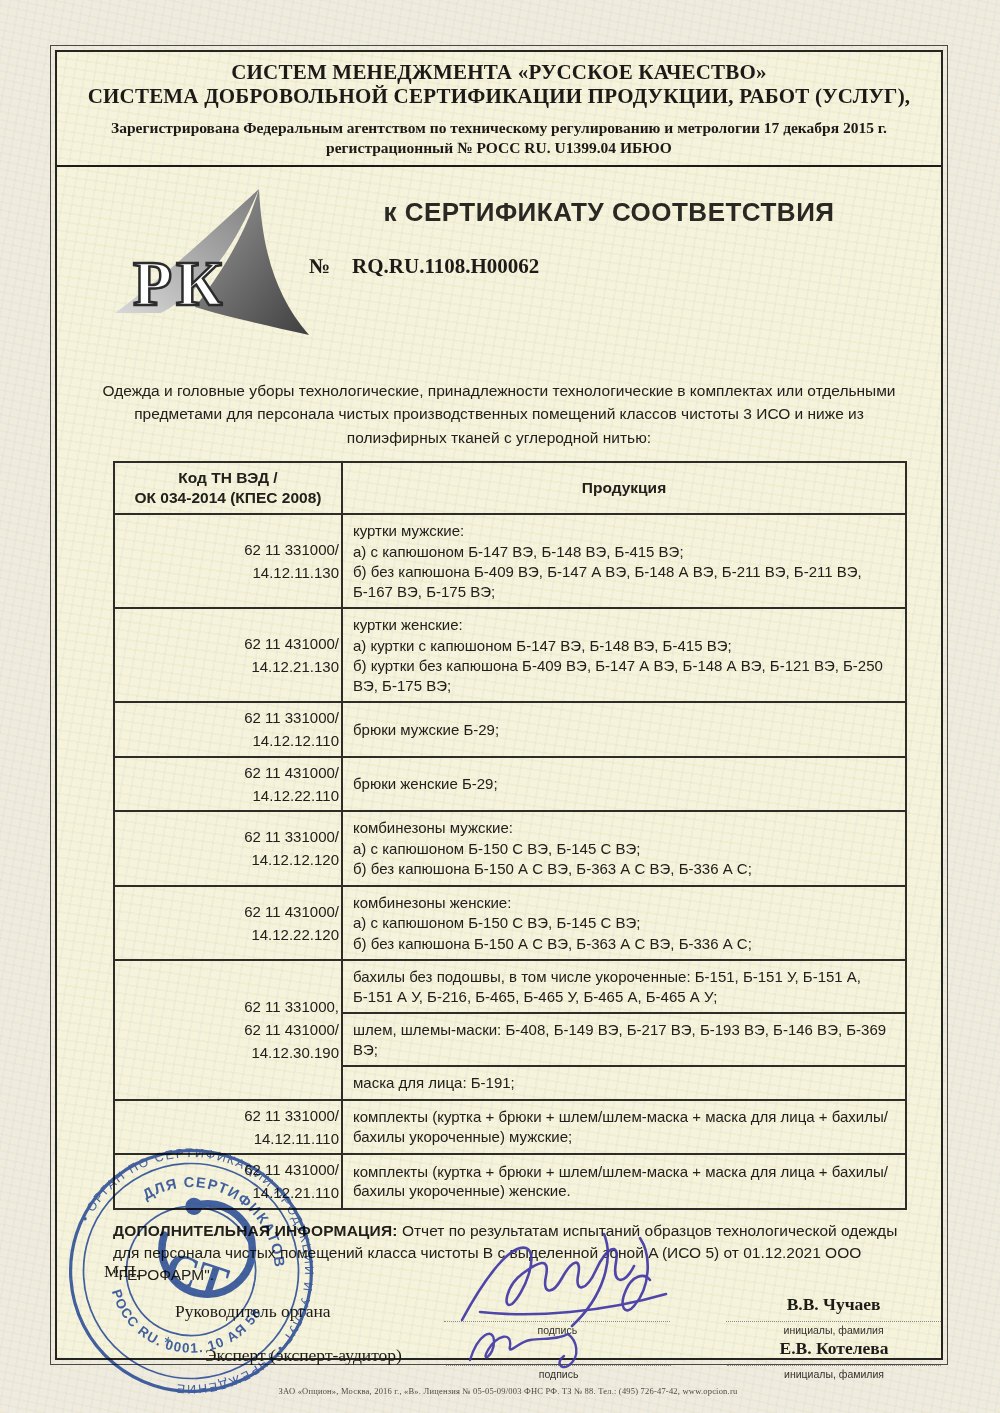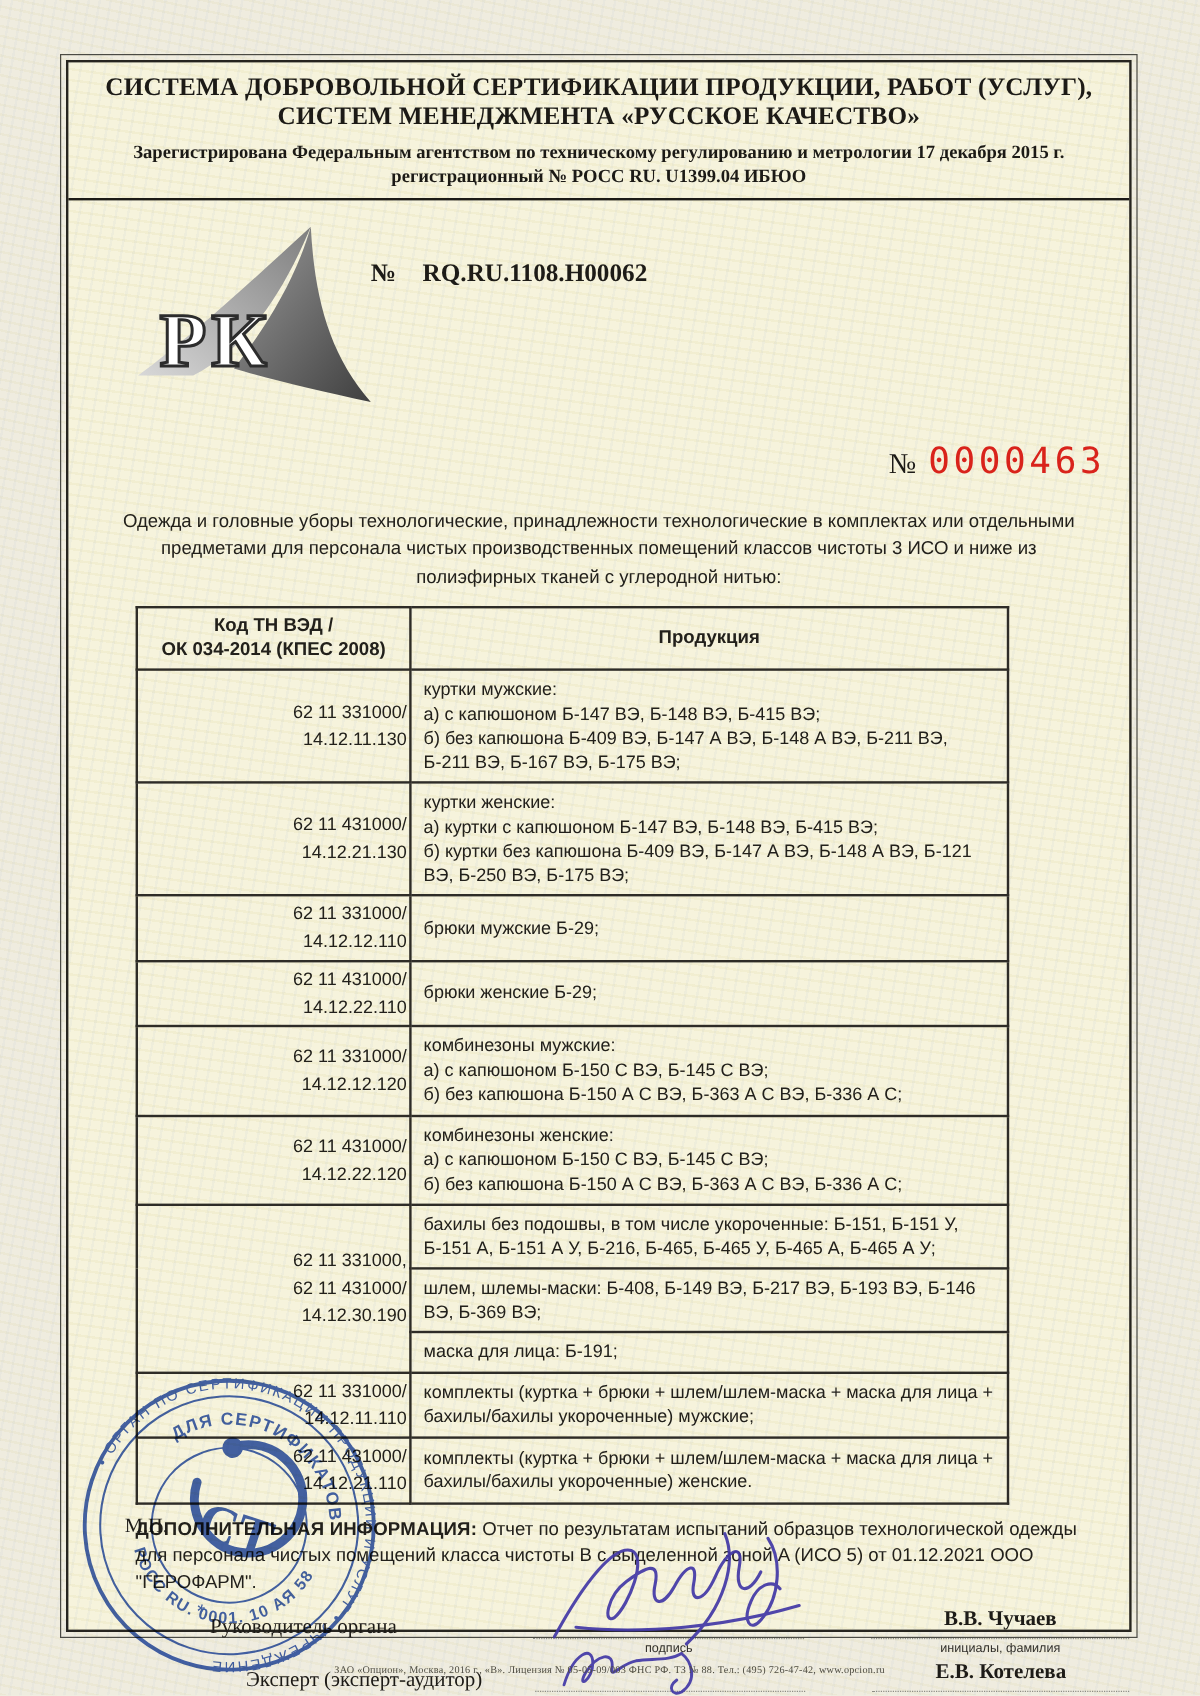--- a/index.html
+++ b/index.html
@@ -44,21 +44,21 @@
   .doc-title-2{font-size:26px;font-weight:bold;letter-spacing:.5px;margin-top:8px;}
   .cert-no{margin-top:26px;text-align:left;font-family:"Liberation Serif",serif;font-size:21px;font-weight:bold;color:#1d1b17;}
   .cert-no .lbl{margin-right:22px;}
   
   .form-number{text-align:right;padding-right:20px;margin-top:4px;height:40px;}
   .form-number .lbl{font-family:"Liberation Serif",serif;font-size:24px;color:#1d1b17;margin-right:10px;}
   .form-number .val{font-family:"DejaVu Sans Mono",monospace;font-size:30px;color:#d9231b;letter-spacing:3px;font-weight:500;}
   
   .description{margin:16px auto 0;width:810px;text-align:center;font-size:15.5px;line-height:1.5;color:#22201b;}
   
-  table.prod-table{border-collapse:collapse;margin-left:56px;margin-top:12px;width:728px;table-layout:fixed;color:#22201b;}
+  table.prod-table{border-collapse:collapse;margin-left:56px;margin-top:12px;width:794px;table-layout:fixed;color:#22201b;}
   .prod-table th,.prod-table td{border:2px solid #2e2c27;}
   .prod-table th{font-size:15.5px;font-weight:bold;padding:5px 4px;line-height:1.3;}
   th.th-code{width:218px;}
   td.code-cell{text-align:right;vertical-align:middle;font-size:15px;line-height:1.55;padding:3px 2px;}
   td.product-cell{vertical-align:middle;font-size:15px;line-height:1.3;padding:5px 10px;}
   td.product-cell div{margin:1px 0;}
   
   .add-info{margin:10px 14px 0 56px;font-size:15.5px;line-height:1.42;color:#22201b;}
   .add-info b{letter-spacing:.2px;}
   
@@ -80,22 +80,22 @@
   .footer-imprint{position:absolute;left:16px;right:0;bottom:17px;text-align:center;font-family:"Liberation Serif",serif;font-size:8.5px;color:#4d4b40;letter-spacing:.2px;}
 </style>
 </head>
 <body>
 
 <div class="page">
   <div class="frame-outer">
     <div class="frame-inner">
 
       <div class="header-block">
+        <div class="sys-title">СИСТЕМ МЕНЕДЖМЕНТА «РУССКОЕ КАЧЕСТВО»</div>
         <div class="sys-title">СИСТЕМА ДОБРОВОЛЬНОЙ СЕРТИФИКАЦИИ ПРОДУКЦИИ, РАБОТ (УСЛУГ),</div>
-        <div class="sys-title">СИСТЕМ МЕНЕДЖМЕНТА «РУССКОЕ КАЧЕСТВО»</div>
         <div class="reg-block">
           <div class="reg-line">Зарегистрирована Федеральным агентством по техническому регулированию и метрологии 17 декабря 2015 г.</div>
           <div class="reg-line">регистрационный № РОСС RU. U1399.04 ИБЮО</div>
         </div>
       </div>
       <div class="header-divider"></div>
 
       <div class="title-zone">
         <svg class="rk-logo" width="222" height="178" viewBox="0 0 222 178">
           <defs>
@@ -106,29 +106,27 @@
             <linearGradient id="sailR" x1="0" y1="0" x2="1" y2="1">
               <stop offset="0" stop-color="#9c9c9c"></stop>
                 <stop offset="1" stop-color="#3f3f3f"></stop>
             </linearGradient>
           </defs>
           <path d="M4 130 C48 98 100 50 148 6 C122 68 92 108 50 130 Z" fill="url(#sailL)"></path>
           <path d="M148 6 C151 64 163 112 198 152 C152 142 110 132 84 124 C112 88 136 48 148 6 Z" fill="url(#sailR)"></path>
           <text x="22" y="122" font-family="Liberation Serif, serif" font-size="64" font-weight="bold" fill="#ffffff" stroke="#2c2c2c" stroke-width="2.5" letter-spacing="4">РК</text>
         </svg>
         <div class="doc-title">
+          <div class="doc-title-2">к СЕРТИФИКАТУ СООТВЕТСТВИЯ</div>
           <div class="cert-no">
             <span class="lbl">№</span><span>RQ.RU.1108.H00062</span>
           </div>
         </div>
       </div>
 
-      <div class="form-number">
-        <span class="lbl">№</span><span class="val">0000463</span>
-      </div>
 
       <p class="description">Одежда и головные уборы технологические, принадлежности технологические в комплектах или отдельными предметами для персонала чистых производственных помещений классов чистоты 3 ИСО и ниже из полиэфирных тканей с углеродной нитью:</p>
 
       <table class="prod-table">
         <thead>
           <tr>
             <th class="th-code">
               <div>Код ТН ВЭД /</div>
               <div>ОК 034-2014 (КПЕС 2008)</div>
             </th>

